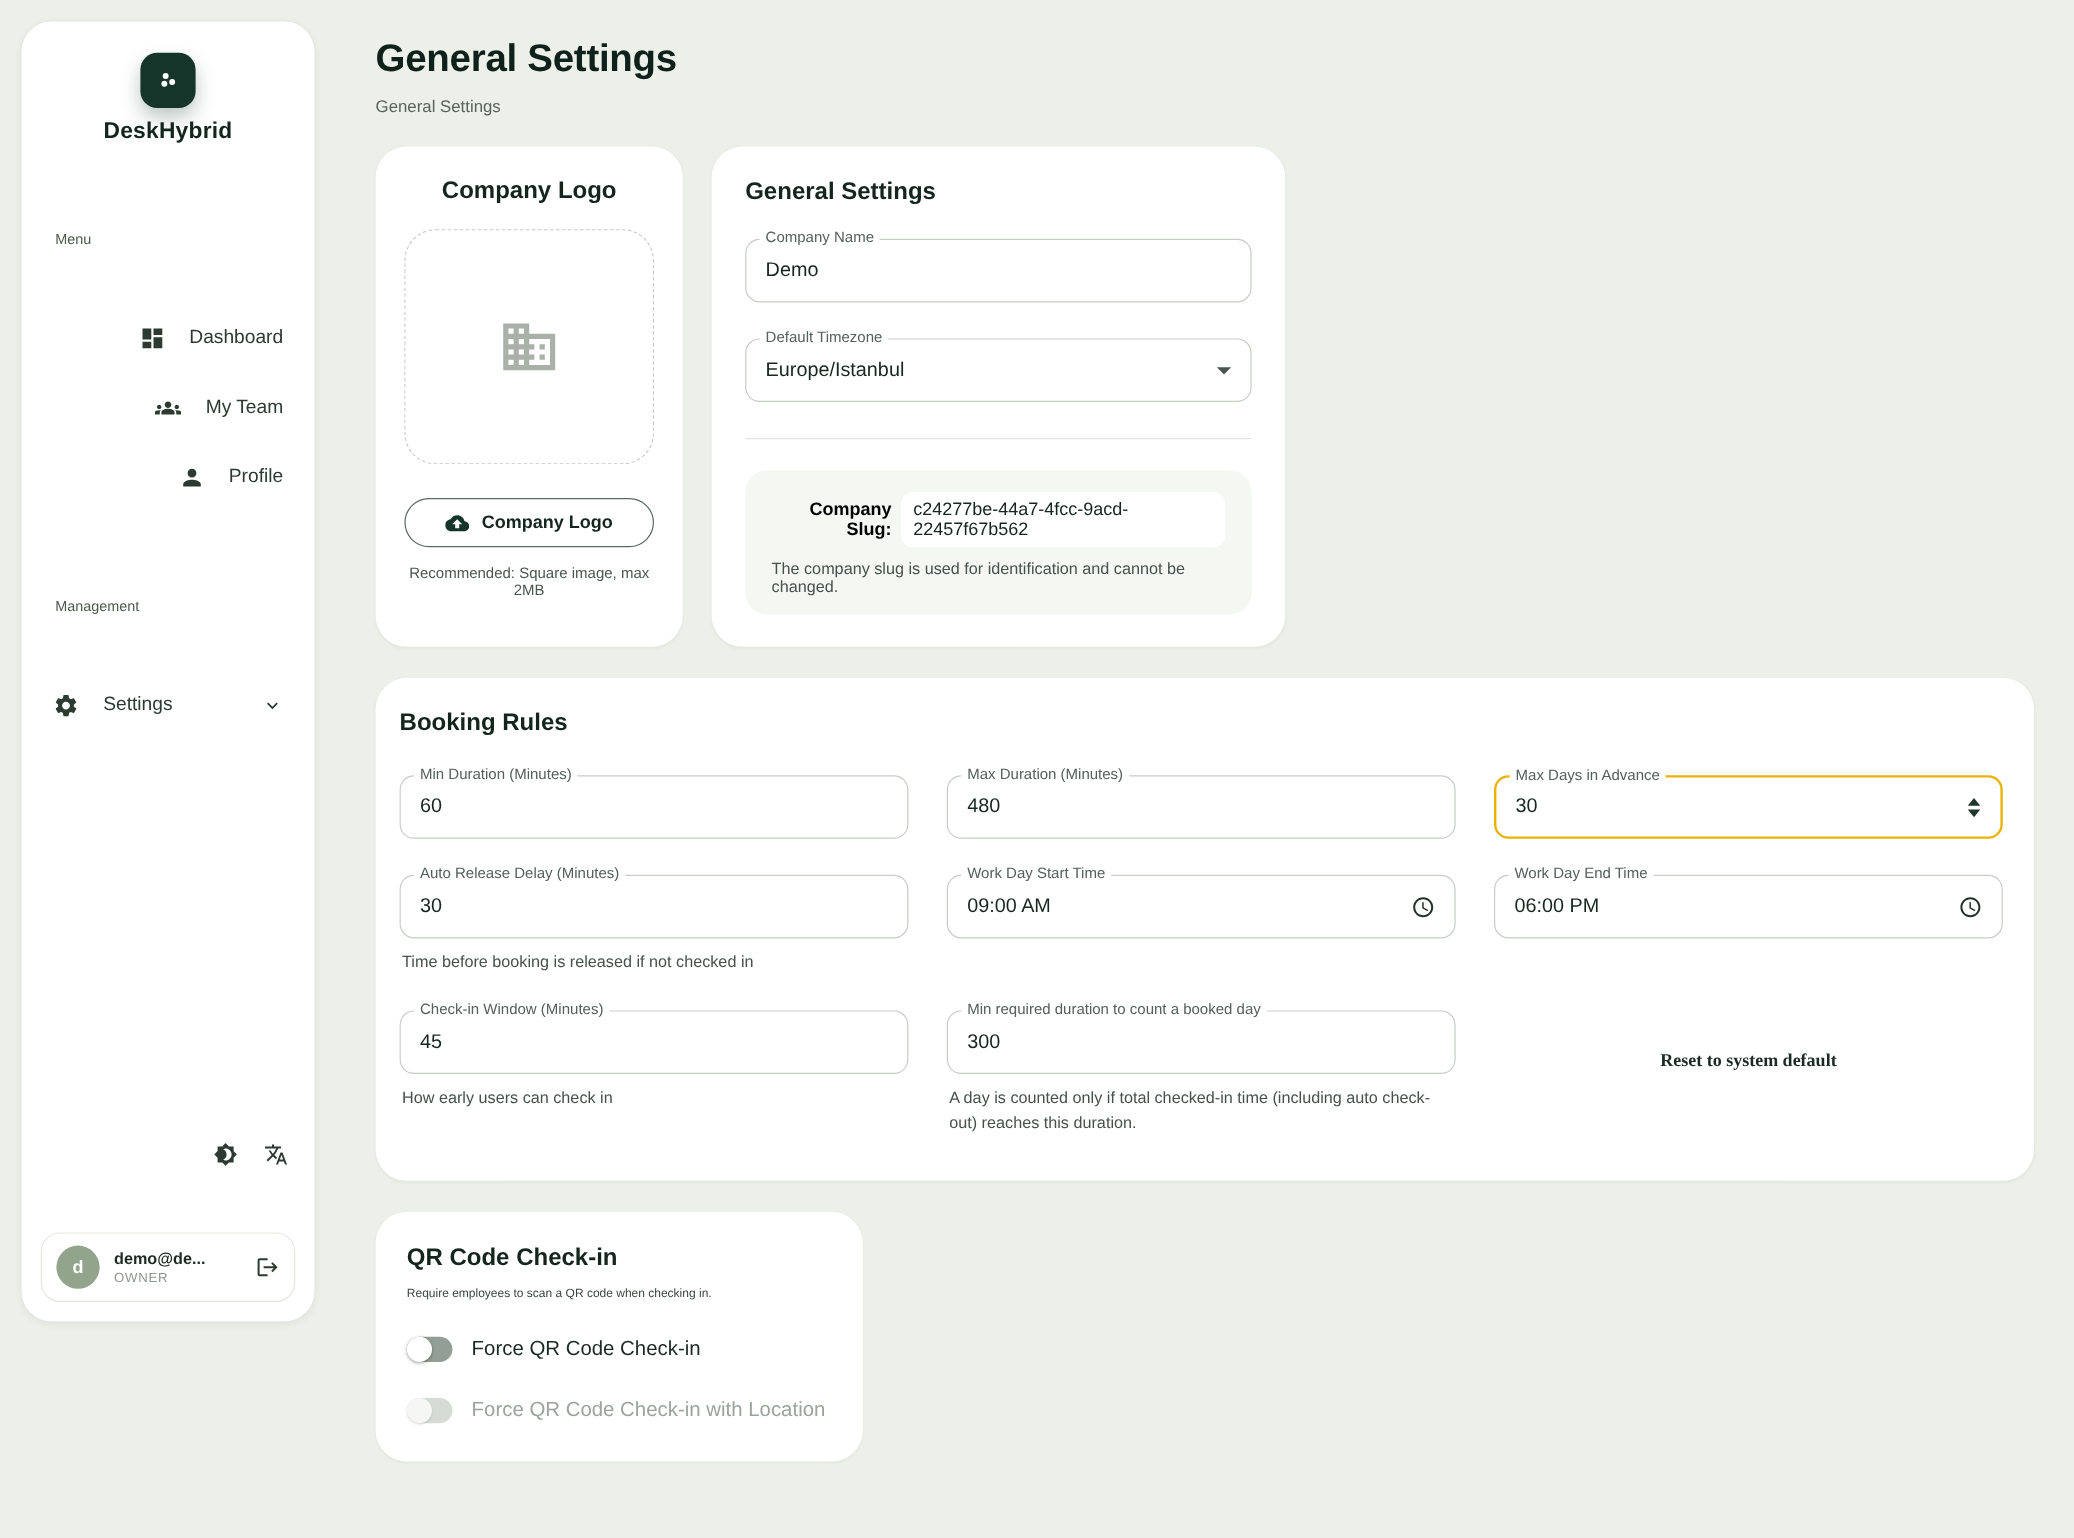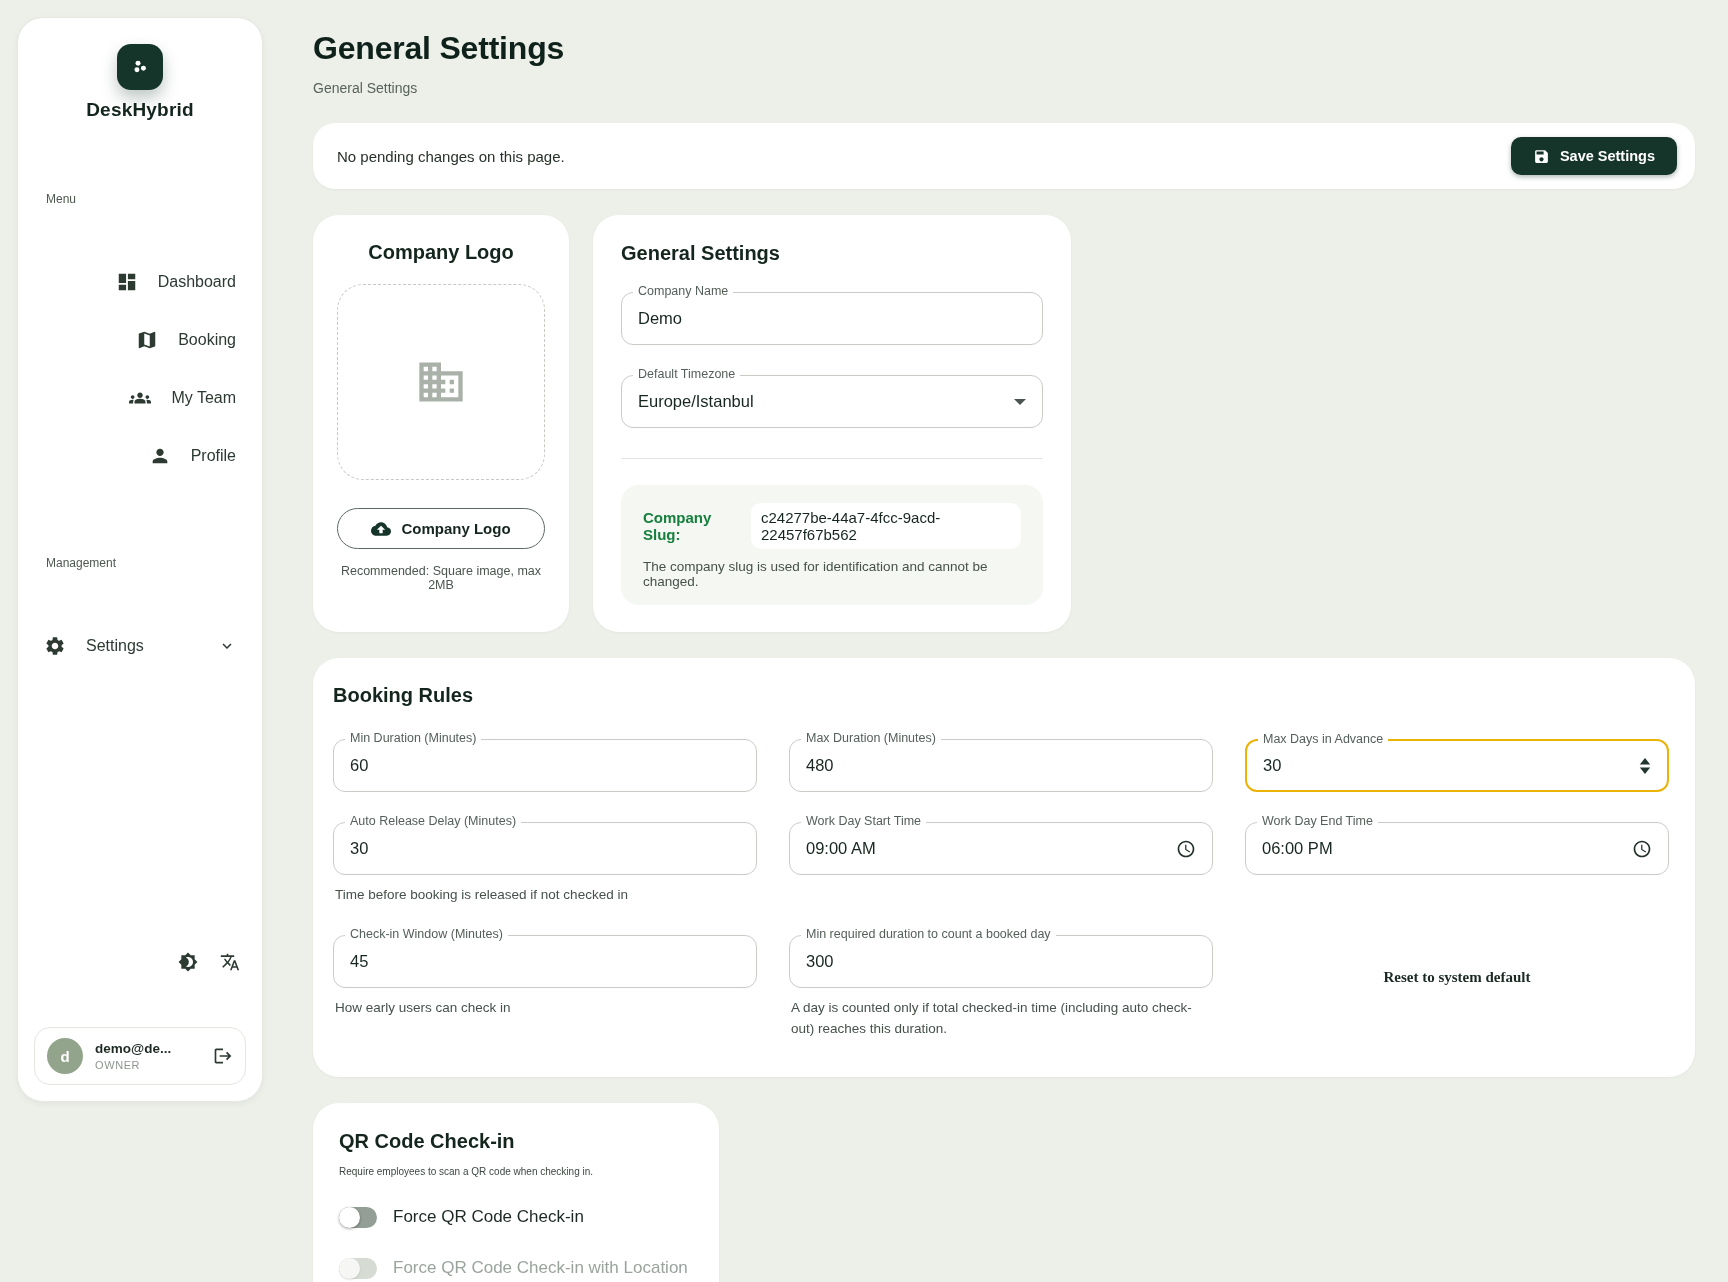--- a/index.html
+++ b/index.html
@@ -106,21 +106,21 @@
   .m-adorn{ margin-left:12px; display:flex; align-items:center; color:#223229; }
   .dd-arrow{
     width:0; height:0; border-left:6px solid transparent; border-right:6px solid transparent;
     border-top:6px solid #4a5550;
   }
   .gap30{ height:30px; }
   .hr{ height:1px; background:#e2e6e0; margin:30px 0 26px; }
 
   .slug-box{ background:#f5f7f3; border-radius:18px; padding:18px 22px 16px; }
   .slug-line{ display:flex; align-items:center; gap:8px; }
-  .slug-label{ font-size:15px; font-weight:700; color:#15803d; }
+  .slug-label{ font-size:15px; font-weight:700; color:#000000;text-align:right; }
   .slug-value{ font-size:15px; color:#16261f; background:#fff; border-radius:10px; padding:6px 10px; }
   .slug-note{ margin-top:10px; font-size:13.5px; color:#46514a; }
 
   .booking-card{ margin-top:26px; padding:26px 26px 38px 20px; }
   .booking-card h2{ margin-bottom:32px; }
   .rules-grid{
     display:grid; grid-template-columns:1fr 1fr 1fr;
     column-gap:32px; row-gap:30px; align-items:start;
   }
   .helper{ margin:10px 2px 0; font-size:13.5px; color:#46514a; line-height:1.5; }
@@ -165,26 +165,20 @@
     </div>
 
     <div class="nav-label">Menu</div>
 
     <nav>
       <div class="nav-item">
         <svg width="22" height="22" viewBox="0 0 24 24" fill="currentColor">
           <path d="M3 13h8V3H3v10zm0 8h8v-6H3v6zm10 0h8V11h-8v10zm0-18v6h8V3h-8z"></path>
         </svg>
         <span>Dashboard</span>
-      </div>
-      <div class="nav-item">
-        <svg width="22" height="22" viewBox="0 0 24 24" fill="currentColor">
-          <path d="M20.5 3l-.16.03L15 5.1 9 3 3.36 4.9c-.21.07-.36.25-.36.48V20.5c0 .28.22.5.5.5l.16-.03L9 18.9l6 2.1 5.64-1.9c.21-.07.36-.25.36-.48V3.5c0-.28-.22-.5-.5-.5zM15 19l-6-2.11V5l6 2.11V19z"></path>
-        </svg>
-        <span>Booking</span>
       </div>
       <div class="nav-item">
         <svg width="22" height="22" viewBox="0 0 24 24" fill="currentColor">
           <path d="M12 12.75c1.63 0 3.07.39 4.24.9 1.08.48 1.76 1.56 1.76 2.73V18H6v-1.61c0-1.18.68-2.26 1.76-2.73 1.17-.52 2.61-.91 4.24-.91zM4 13c1.1 0 2-.9 2-2s-.9-2-2-2-2 .9-2 2 .9 2 2 2zm1.13 1.1c-.37-.06-.74-.1-1.13-.1-.99 0-1.93.21-2.78.58C.48 14.9 0 15.62 0 16.43V18h4.5v-1.61c0-.83.23-1.61.63-2.29zM20 13c1.1 0 2-.9 2-2s-.9-2-2-2-2 .9-2 2 .9 2 2 2zm4 3.43c0-.81-.48-1.53-1.22-1.85-.85-.37-1.79-.58-2.78-.58-.39 0-.76.04-1.13.1.4.68.63 1.46.63 2.29V18H24v-1.57zM12 6c1.66 0 3 1.34 3 3s-1.34 3-3 3-3-1.34-3-3 1.34-3 3-3z"></path>
         </svg>
         <span>My Team</span>
       </div>
       <div class="nav-item">
         <svg width="22" height="22" viewBox="0 0 24 24" fill="currentColor">
           <path d="M12 12c2.21 0 4-1.79 4-4s-1.79-4-4-4-4 1.79-4 4 1.79 4 4 4zm0 2c-2.67 0-8 1.34-8 4v2h16v-2c0-2.66-5.33-4-8-4z"></path>
@@ -233,29 +227,20 @@
           <path d="M17 7l-1.41 1.41L18.17 11H8v2h10.17l-2.58 2.58L17 17l5-5zM4 5h8V3H4c-1.1 0-2 .9-2 2v14c0 1.1.9 2 2 2h8v-2H4V5z"></path>
         </svg>
       </button>
     </div>
   </aside>
 
   <main class="main">
     <h1 class="page-title">General Settings</h1>
     <div class="breadcrumb">General Settings</div>
 
-    <div class="save-bar">
-      <span class="save-status">No pending changes on this page.</span>
-      <button class="save-btn">
-        <svg width="17" height="17" viewBox="0 0 24 24" fill="currentColor">
-          <path d="M17 3H5c-1.11 0-2 .9-2 2v14c0 1.1.89 2 2 2h14c1.1 0 2-.9 2-2V7l-4-4zm-5 16c-1.66 0-3-1.34-3-3s1.34-3 3-3 3 1.34 3 3-1.34 3-3 3zm3-10H5V5h10v4z"></path>
-        </svg>
-        <span>Save Settings</span>
-      </button>
-    </div>
 
     <div class="row-cards">
 
       <section class="card logo-card">
         <h2>Company Logo</h2>
         <div class="logo-drop">
           <svg width="52" height="52" viewBox="0 0 24 24" fill="currentColor">
             <path d="M12 7V3H2v18h20V7H12zM6 19H4v-2h2v2zm0-4H4v-2h2v2zm0-4H4V9h2v2zm0-4H4V5h2v2zm4 12H8v-2h2v2zm0-4H8v-2h2v2zm0-4H8V9h2v2zm0-4H8V5h2v2zm10 12h-8v-2h2v-2h-2v-2h2v-2h-2V9h8v10zm-2-8h-2v2h2v-2zm0 4h-2v2h2v-2z"></path>
           </svg>
         </div>

